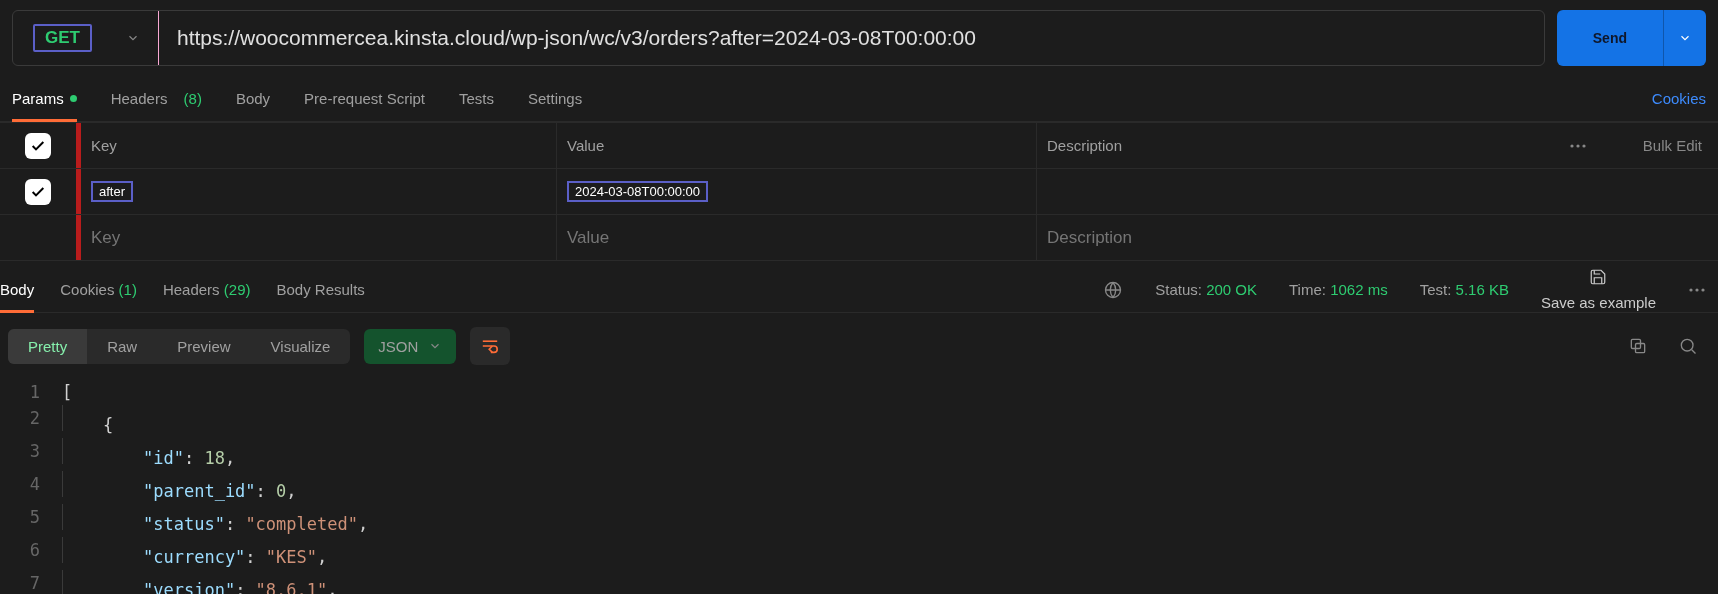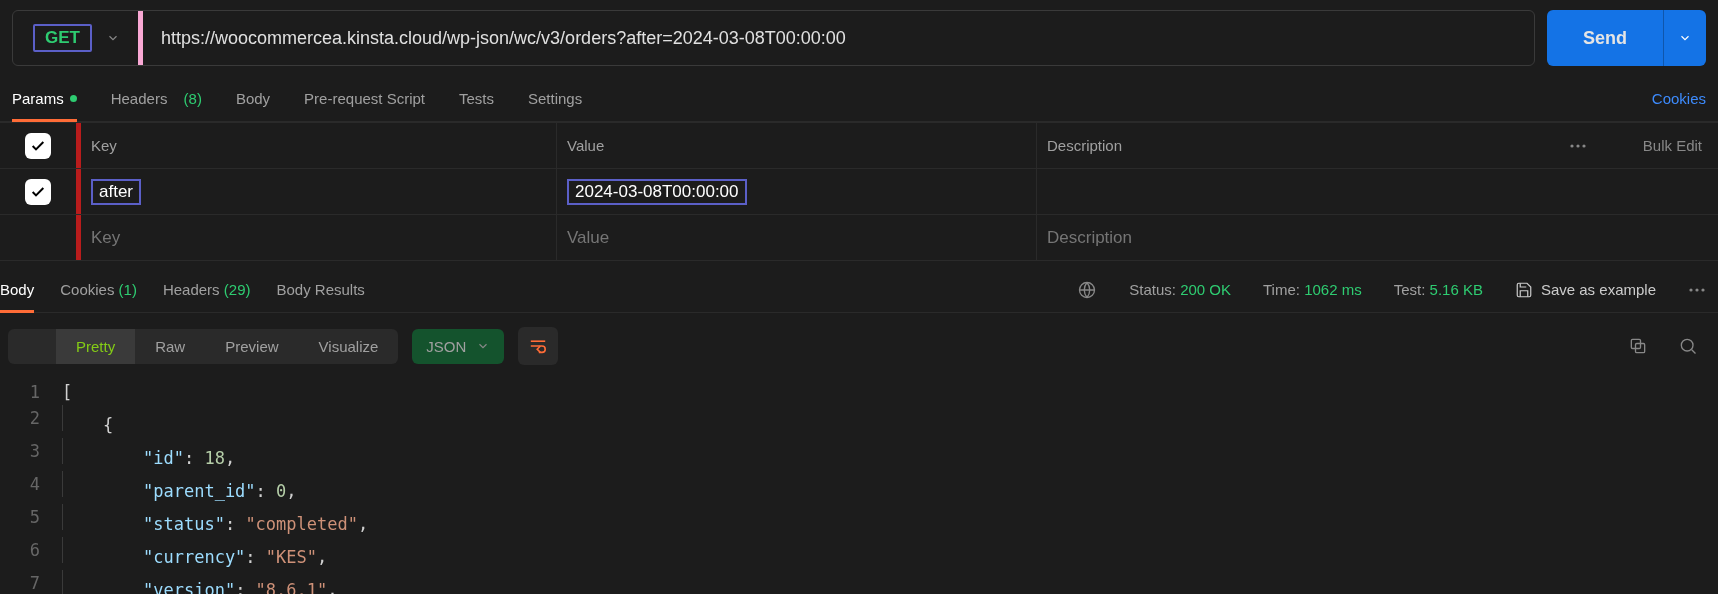--- a/index.html
+++ b/index.html
@@ -24,54 +24,54 @@
     flex: 1;
     display: flex;
     border: 1px solid #3a3a3a;
     border-radius: 6px;
     height: 56px;
     align-items: center;
   }
   .method-dropdown {
     display: flex;
     align-items: center;
-    gap: 14px;
+    gap: 34px;
     padding: 0 18px 0 20px;
-    border-right: 5px solid #f9a8d4;
+    border-right: 1px solid #f9a8d4;
     height: 100%;
     justify-content: space-between;
   }
   .method-badge {
     border: 2px solid #5b5fc7;
     color: #2ecc71;
     font-weight: 700;
     padding: 2px 10px;
     border-radius: 2px;
     font-size: 17px;
   }
   .url-input {
     flex: 1;
     background: transparent;
     border: none;
     color: #e0e0e0;
-    font-size: 18px;
+    font-size: 21px;
     padding: 0 18px;
     height: 100%;
     outline: none;
   }
   .send-group {
     display: flex;
     height: 56px;
   }
   .send-btn {
     background: #1473e6;
-    color: #e5e5e5;
+    color: #0f172a;
     border: none;
     padding: 0 36px;
-    font-size: 18px;
+    font-size: 14px;
     font-weight: 600;
     border-radius: 6px 0 0 6px;
     cursor: pointer;
   }
   .send-dropdown {
     background: #1473e6;
     border: none;
     border-left: 1px solid rgba(0,0,0,0.25);
     padding: 0 14px;
     border-radius: 0 6px 6px 0;
@@ -124,21 +124,21 @@
   .cell-actions { width:60px; color:#888; display:flex;justify-content:center; }
   .cell-bulk { width:110px; text-align:right; color:#888; padding-right:16px; }
   .header-row .cell-key, .header-row .cell-value, .header-row .cell-desc { color:#a0a0a0; }
   .checkbox {
     width:26px;height:26px;border-radius:6px;background:#fff;display:flex;align-items:center;justify-content:center;
   }
   .hl-box {
     border:2px solid #5b5fc7;
     padding:1px 6px;
     color:#fff;
-    font-size:17px;
+    font-size:13px;
   }
   .placeholder-input {
     background:transparent;border:none;color:#666;font-size:17px;width:100%;outline:none;
   }
 
   
   .resp-tabs {
     display:flex;
     align-items:center;
     padding:0 0;
@@ -153,21 +153,21 @@
     position:relative;
   }
   .resp-tab.active { color:#fff; }
   .resp-tab.active::after {
     content:"";position:absolute;bottom:-1px;left:0;right:0;height:3px;background:#ff6c37;
   }
   .resp-tab:first-child { padding-left:0; margin-left:0; }
   .resp-status-group { flex:1; display:flex; justify-content:flex-end; align-items:center; gap:32px; padding-right:12px; font-size:15px;}
   .status-label { color:#a0a0a0; }
   .status-val-green { color:#2ecc71; }
-  .save-example { color:#ccc; display:flex;align-items:center;gap:8px;cursor:pointer;}
+  .save-example { color:#ccc; display:flex;align-items:center;gap:8px;cursor:pointer;flex-direction:column;}
   .ellipsis { color:#888; font-size:18px; cursor:pointer; }
 
   
   .resp-toolbar {
     display:flex;
     align-items:center;
     gap:14px;
     padding:14px 12px 14px 8px;
   }
   .seg-control {
@@ -175,21 +175,21 @@
     background:#2a2a2a;
     border-radius:6px;
     overflow:hidden;
   }
   .seg-item {
     padding:9px 20px;
     color:#a0a0a0;
     cursor:pointer;
     font-size:15px;
   }
-  .seg-item.active { background:#3a3a3a; color:#84cc16;margin-left:48px; }
+  .seg-item.active { background:#3a3a3a; color:#86efac; }
   .format-dd {
     background:#14532d;
     border-radius:6px;
     padding:9px 14px;
     display:flex;align-items:center;gap:10px;
     color:#a0a0a0;
     cursor:pointer;
   }
   .wrap-btn {
     background:#2a2a2a;

